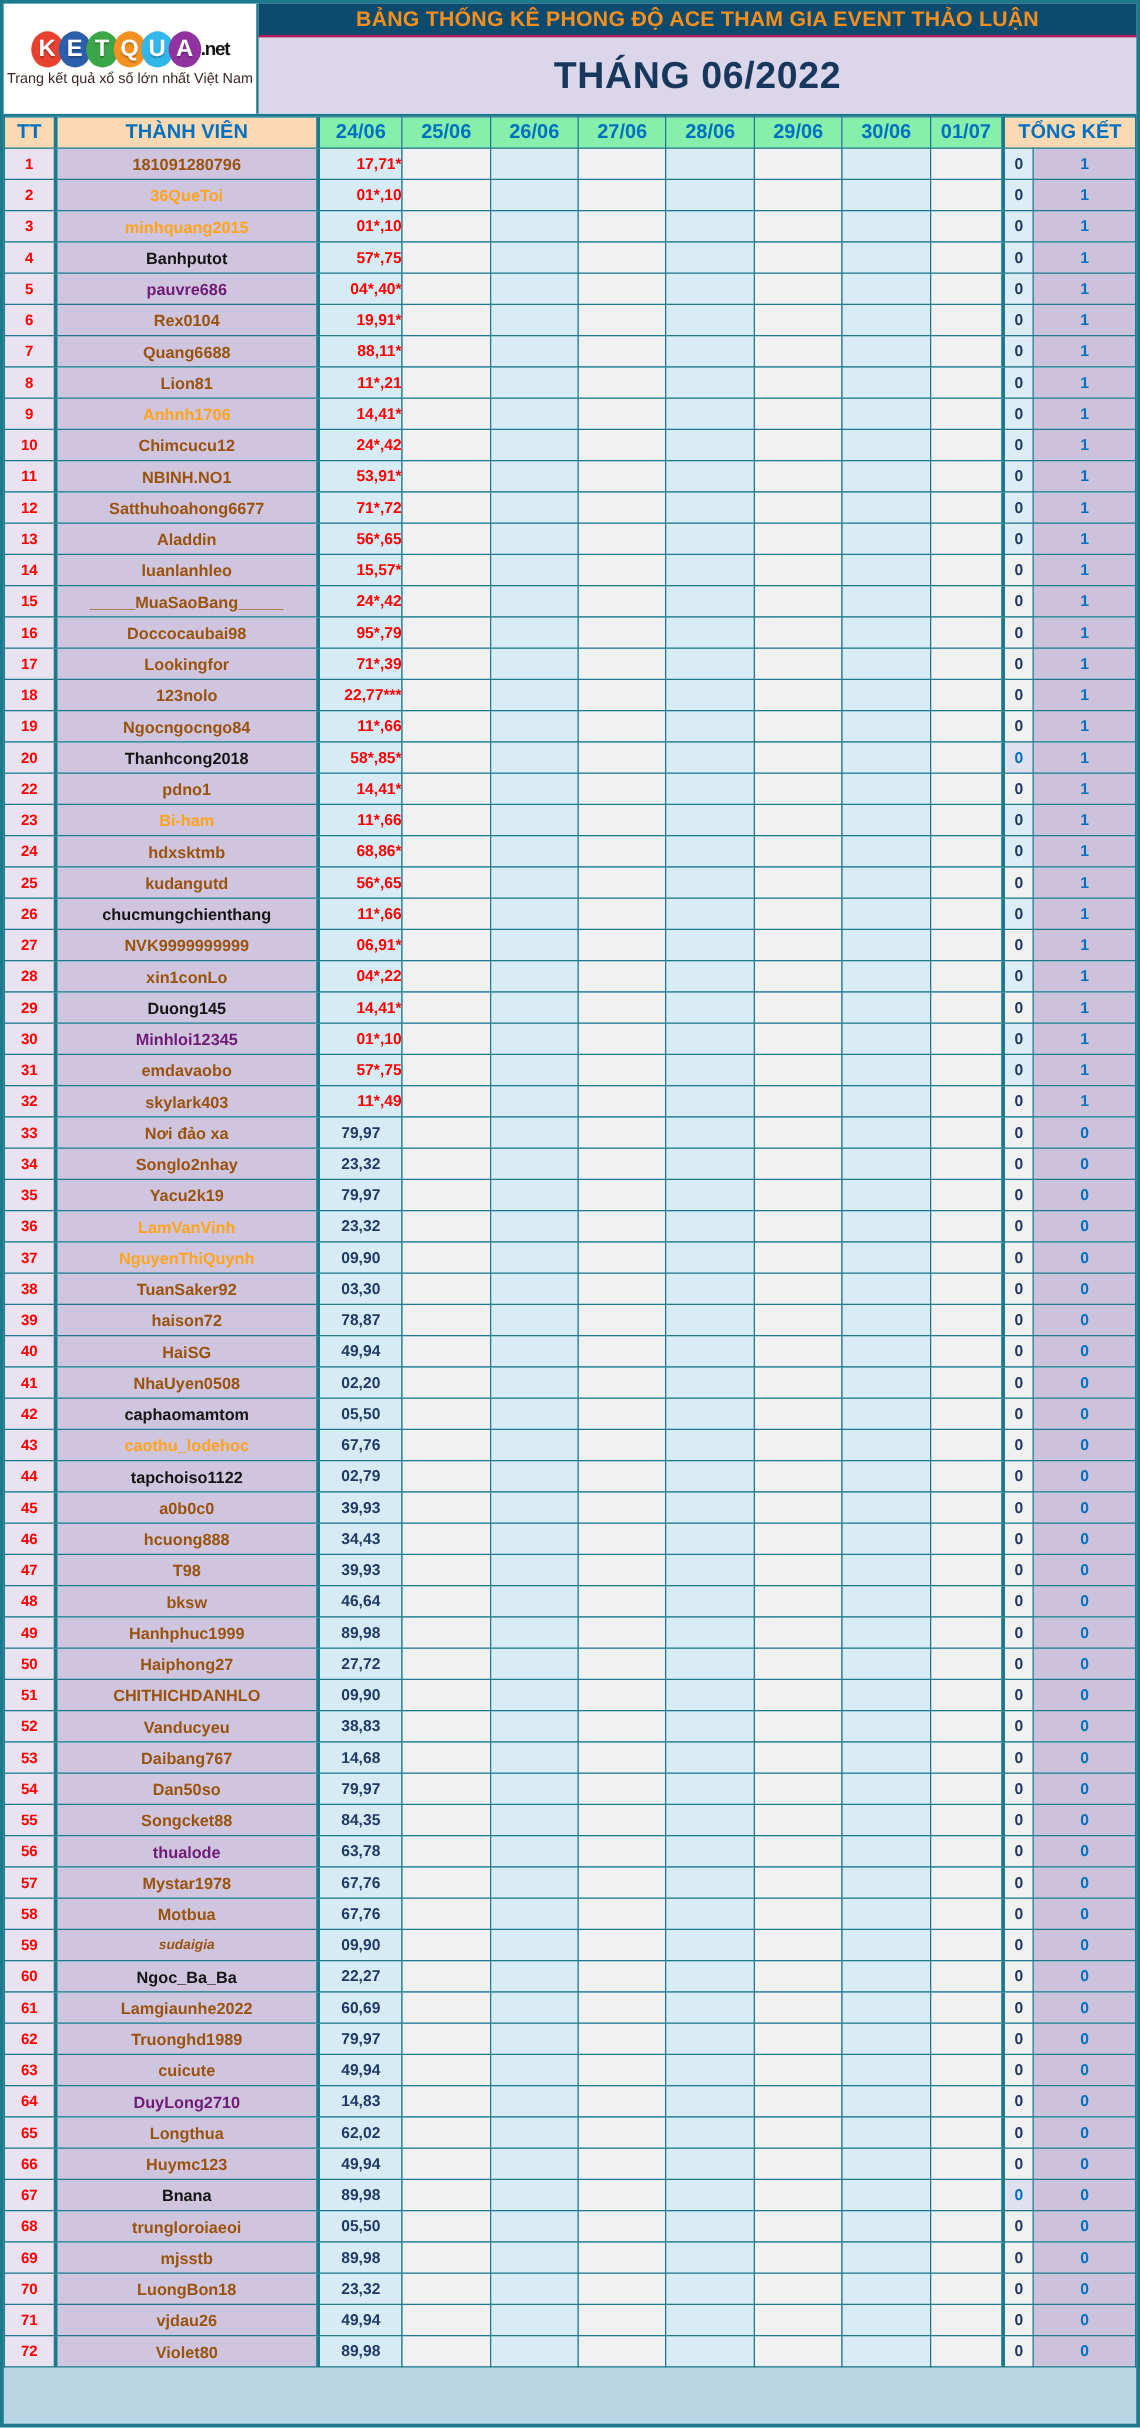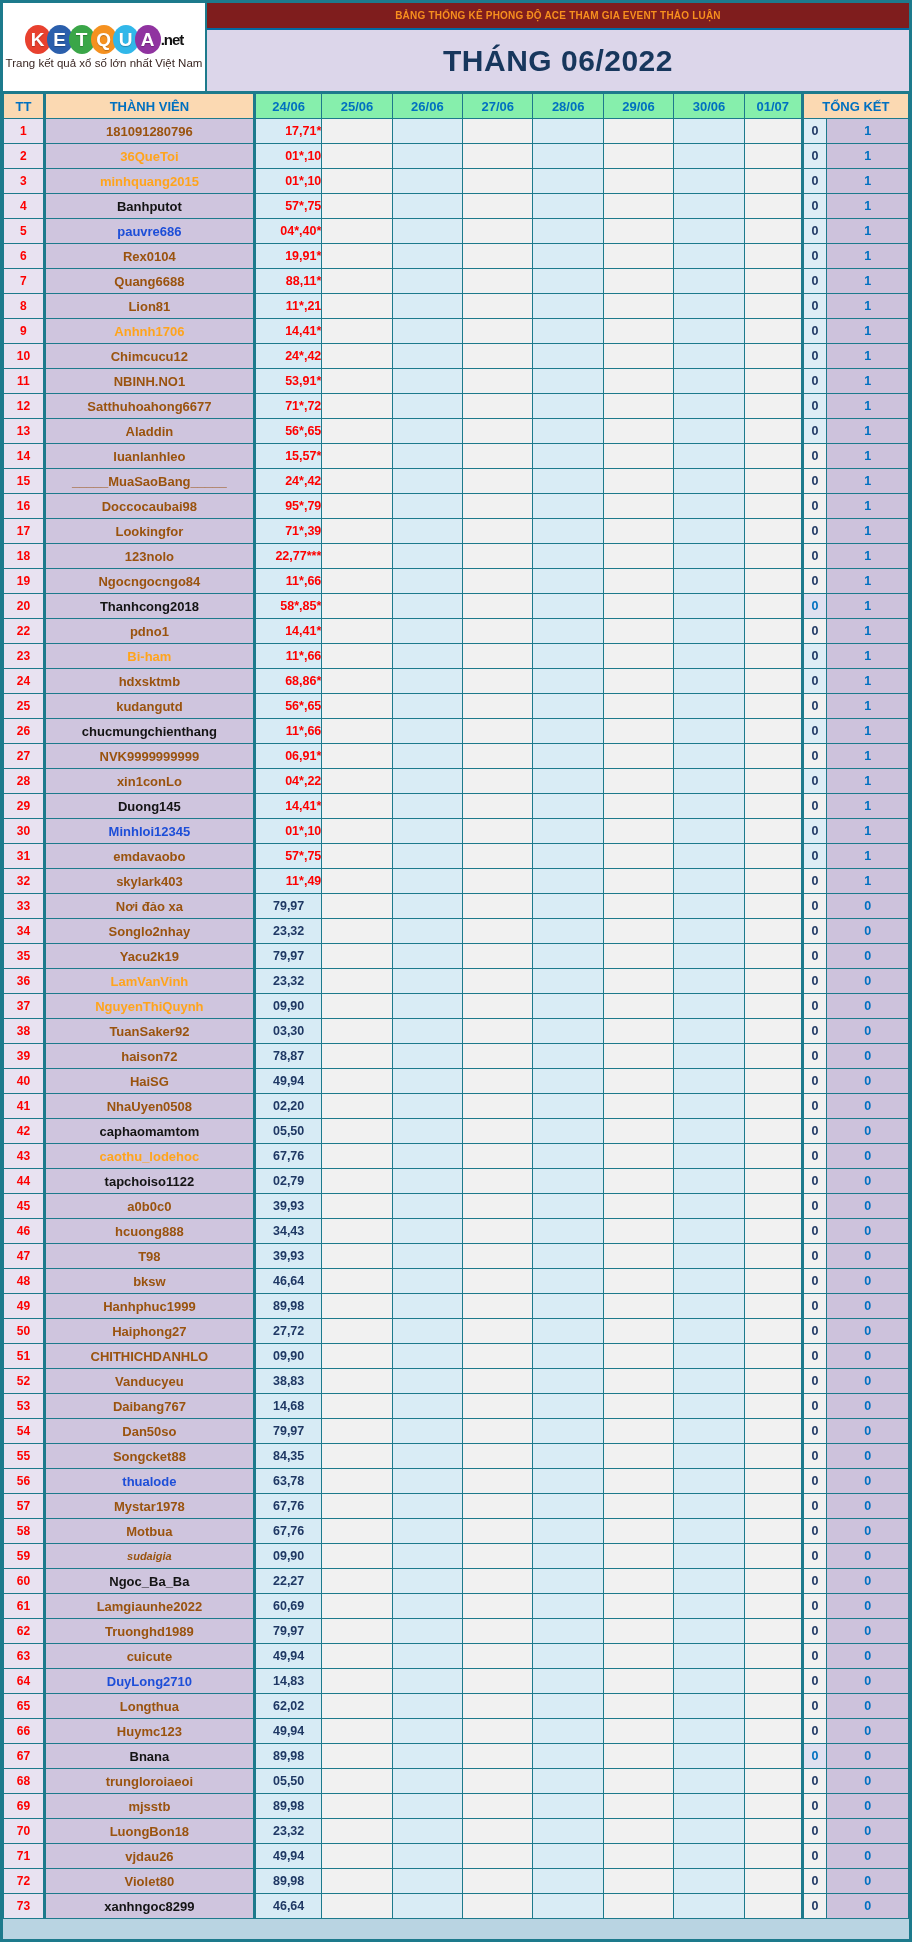--- a/index.html
+++ b/index.html
@@ -21,51 +21,51 @@
   .logo-line{display:flex;align-items:center;margin-left:4px;}
   .circ{
     width:26px;height:29px;border-radius:50%;color:#fff;font-weight:bold;
     font-size:19px;display:flex;align-items:center;justify-content:center;
     margin-left:-4px;text-shadow:0 1px 1px rgba(0,0,0,.25);
   }
   .logo-net{font-size:15px;font-weight:bold;color:#111;letter-spacing:-1px;}
   .tagline{font-size:11.5px;color:#3a2723;margin-top:3px;white-space:nowrap;}
   .titles{flex:1;display:flex;flex-direction:column;}
   .title1{
-    height:25px;background:#7f1d1d;border-bottom:2px solid #0369a1;
+    height:25px;background:#0c4a6e;border-bottom:2px solid #be185d;
     display:flex;align-items:center;justify-content:center;
-    color:#f78f1e;font-weight:bold;font-size:10px;letter-spacing:.2px;
+    color:#f78f1e;font-weight:bold;font-size:17px;letter-spacing:.2px;
   }
   .title2{
     flex:1;background:#dcd6ea;display:flex;align-items:center;justify-content:center;
     color:#17375d;font-weight:bold;font-size:30px;letter-spacing:.5px;
   }
   
   table{border-collapse:collapse;table-layout:fixed;width:906px;}
   td,th{
     box-sizing:border-box;border:1px solid #1d7a8c;height:25px;
     text-align:center;vertical-align:middle;padding:0;overflow:hidden;
     font-weight:bold;font-size:12.5px;white-space:nowrap;
   }
-  th{font-size:13px;color:#0070c0;}
+  th{font-size:16px;color:#0070c0;}
   .peach{background:#fbd9b2;}
   .datehdr{background:#86efac;}
   col.w-tt{width:40px;} col.w-name{width:206px;}
   col.w-d0{width:66px;} col.w-d{width:69px;} col.w-d7{width:57px;}
   col.w-c0{width:24px;} col.w-c1{width:80px;}
   .bR3{border-right:3px solid #1d7a8c;}
   .tt{background:#e8e2f1;color:#fe0000;font-size:12px;}
   .name{background:#cfc5de;font-size:13px;}
   .val{background:#d7ebf5;}
   .dc{background:#d9ecf5;}  
   .dw{background:#f1f1f1;}  
   .c0c{background:#ddedf5;} .c0w{background:#f1f1f1;} .c0h{background:#dfe1f1;}
   .c1{background:#cdc2dc;color:#0070c0;}
   .red{color:#fe0000;text-align:right;} .navy{color:#1f3864;} .blue{color:#0070c0;}
-  .nm-b{color:#9a530e;} .nm-o{color:#ffa41c;margin-top:10px;} .nm-c{color:#1d4ed8;} .nm-k{color:#141414;}
+  .nm-b{color:#9a530e;} .nm-o{color:#ffa41c;margin-top:10px;} .nm-c{color:#701a75;} .nm-k{color:#141414;}
   .sm{font-size:11px;font-weight:bold;font-style:italic;}
 </style>
 </head>
 <body>
 
 <div class="page">
 
   <div class="hdr">
     <div class="logo-box">
       <div class="logo-line">
@@ -1105,30 +1105,16 @@
           <td class="dw"></td>
           <td class="dc"></td>
           <td class="dw"></td>
           <td class="dc"></td>
           <td class="dw"></td>
           <td class="dc"></td>
           <td class="dw bR3"></td>
           <td class="c0w navy">0</td>
           <td class="c1">0</td>
         </tr>
-        <tr>
-          <td class="tt bR3">73</td>
-          <td class="name bR3 nm-k">xanhngoc8299</td>
-          <td class="val navy">46,64</td>
-          <td class="dw"></td>
-          <td class="dc"></td>
-          <td class="dw"></td>
-          <td class="dc"></td>
-          <td class="dw"></td>
-          <td class="dc"></td>
-          <td class="dw bR3"></td>
-          <td class="c0w navy">0</td>
-          <td class="c1">0</td>
-        </tr>
       </tbody>
   </table>
 
 </div>
 
 </body></html>

